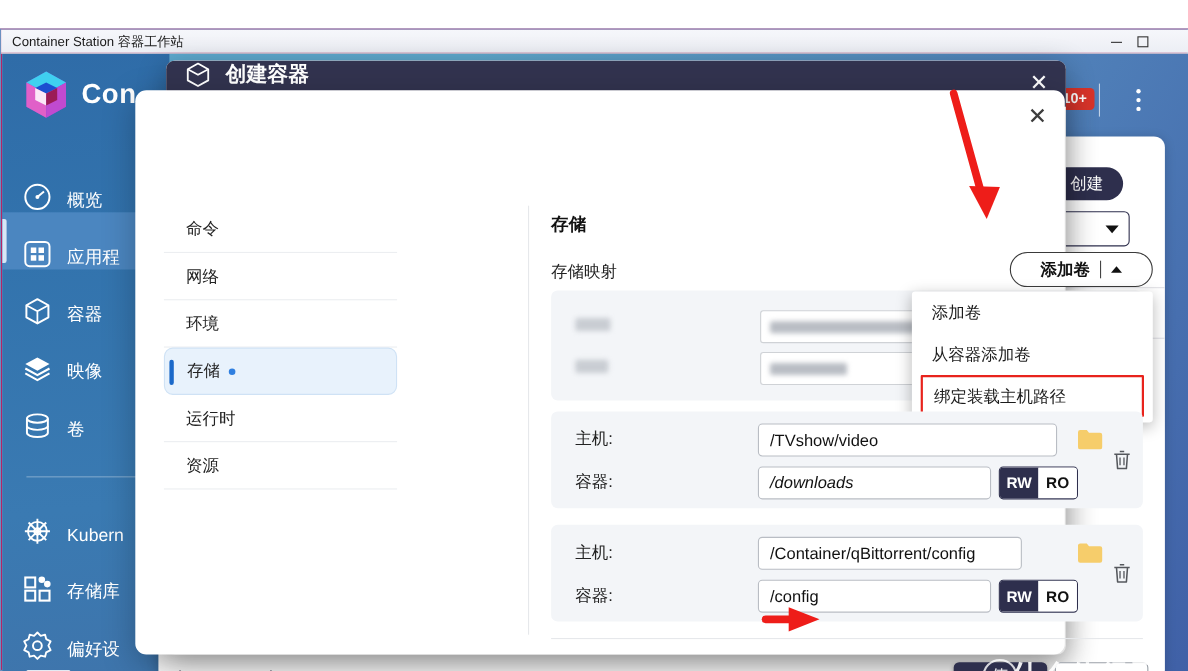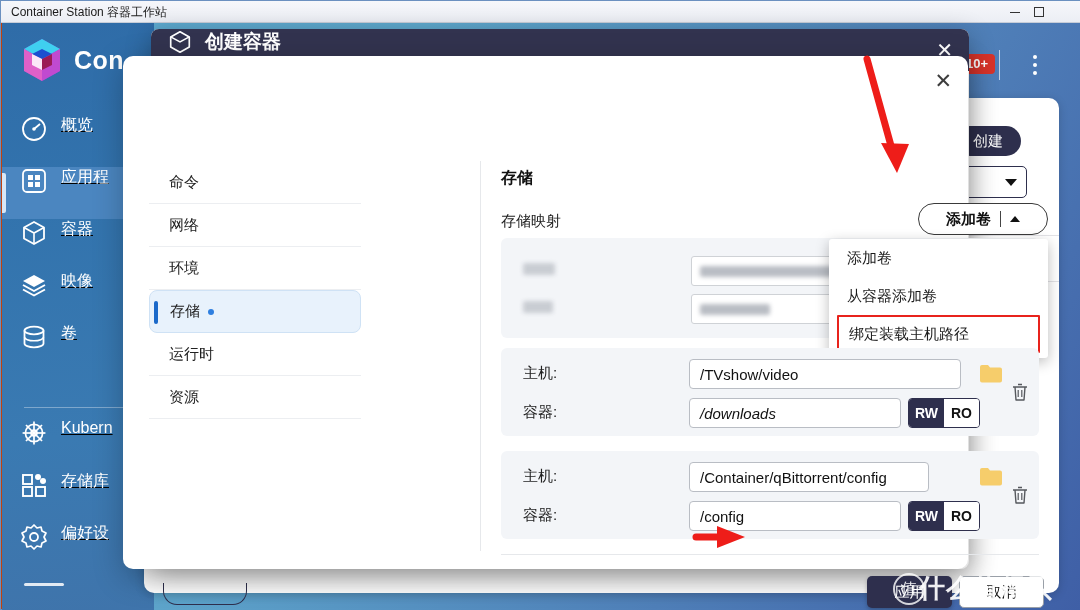--- a/index.html
+++ b/index.html
@@ -2,40 +2,40 @@
 <html><head>
 <meta charset="utf-8">
 <style>
   html,body{margin:0;padding:0;}
   body{
     width:1080px;height:610px;overflow:hidden;position:relative;
     font-family:"Liberation Sans","DejaVu Sans",sans-serif;
     background:#ffffff;
   }
   
-  #os-window{position:absolute;inset:0;background:#c2410c;border:1px solid #6b90c0;box-sizing:border-box;}
+  #os-window{position:absolute;inset:0;background:#be185d;border:1px solid #6b90c0;box-sizing:border-box;margin-top:26px;}
   #titlebar{position:absolute;left:0;top:0;width:1080px;height:22px;
     background:linear-gradient(to bottom,#f6f7fb,#eceef4);border-bottom:1px solid #c7cdd8;box-sizing:border-box;}
   #titlebar-text{position:absolute;left:10px;top:3px;font-size:12px;color:#1a1a1a;white-space:nowrap;}
   .wbtn{position:absolute;top:4px;width:16px;height:14px;font-size:13px;line-height:14px;text-align:center;color:#333;cursor:default;}
   #win-min{right:58px;}
   #win-max{right:34px;}
   #win-close{right:10px;color:#e02b20;font-weight:bold;font-size:15px;}
   #win-min-glyph{display:block;width:10px;height:1px;background:#333;margin:7px auto 0;}
   #win-max-glyph{display:block;width:10px;height:10px;border:1.6px solid #333;margin:2px auto 0;box-sizing:border-box;}
 
   
   #app-backdrop{position:absolute;left:1px;top:22px;width:1078px;height:587px;
      background:linear-gradient(120deg,#5ca9cf 0%,#5fa9cd 30%,#4f7fb8 70%,#3f5fa6 100%);overflow:hidden;}
   #app-sidebar{position:absolute;left:0;top:0;width:152px;height:587px;
      background:linear-gradient(175deg,#2f6ca8 0%,#3273ad 30%,#3a7ab2 70%,#3f74ab 100%);}
   #app-logo-wrap{position:absolute;left:18px;top:14px;display:flex;align-items:center;gap:10px;}
   #app-logo{width:44px;height:46px;position:relative;}
   #app-name{color:#ffffff;font-size:25px;font-weight:bold;letter-spacing:.5px;}
-  .side-item{position:absolute;left:0;width:152px;height:52px;display:flex;align-items:flex-start;box-sizing:border-box;padding-left:18px;gap:13px;text-decoration:underline;}
+  .side-item{position:absolute;left:0;width:152px;height:52px;display:flex;align-items:flex-end;box-sizing:border-box;padding-left:18px;gap:13px;}
   .side-item.active{background:#4b86c0;}
   .side-item.active:before{content:"";position:absolute;left:0;top:6px;width:4px;height:40px;background:#d8e7f6;border-radius:0 2px 2px 0;}
   .side-label{color:#ffffff;font-size:16px;white-space:nowrap;}
   .side-ico{width:28px;height:28px;flex:0 0 28px;}
   #side-divider{position:absolute;left:22px;top:384px;width:108px;height:1px;background:rgba(255,255,255,.35);}
   #side-bottom-line{position:absolute;left:22px;top:560px;width:40px;height:3px;background:rgba(255,255,255,.85);border-radius:2px;}
 
   
   #badge-10plus{position:absolute;left:957px;top:31px;background:#d8342a;color:#fff;font-size:13px;font-weight:bold;
      padding:2px 7px;border-radius:4px;line-height:16px;}

